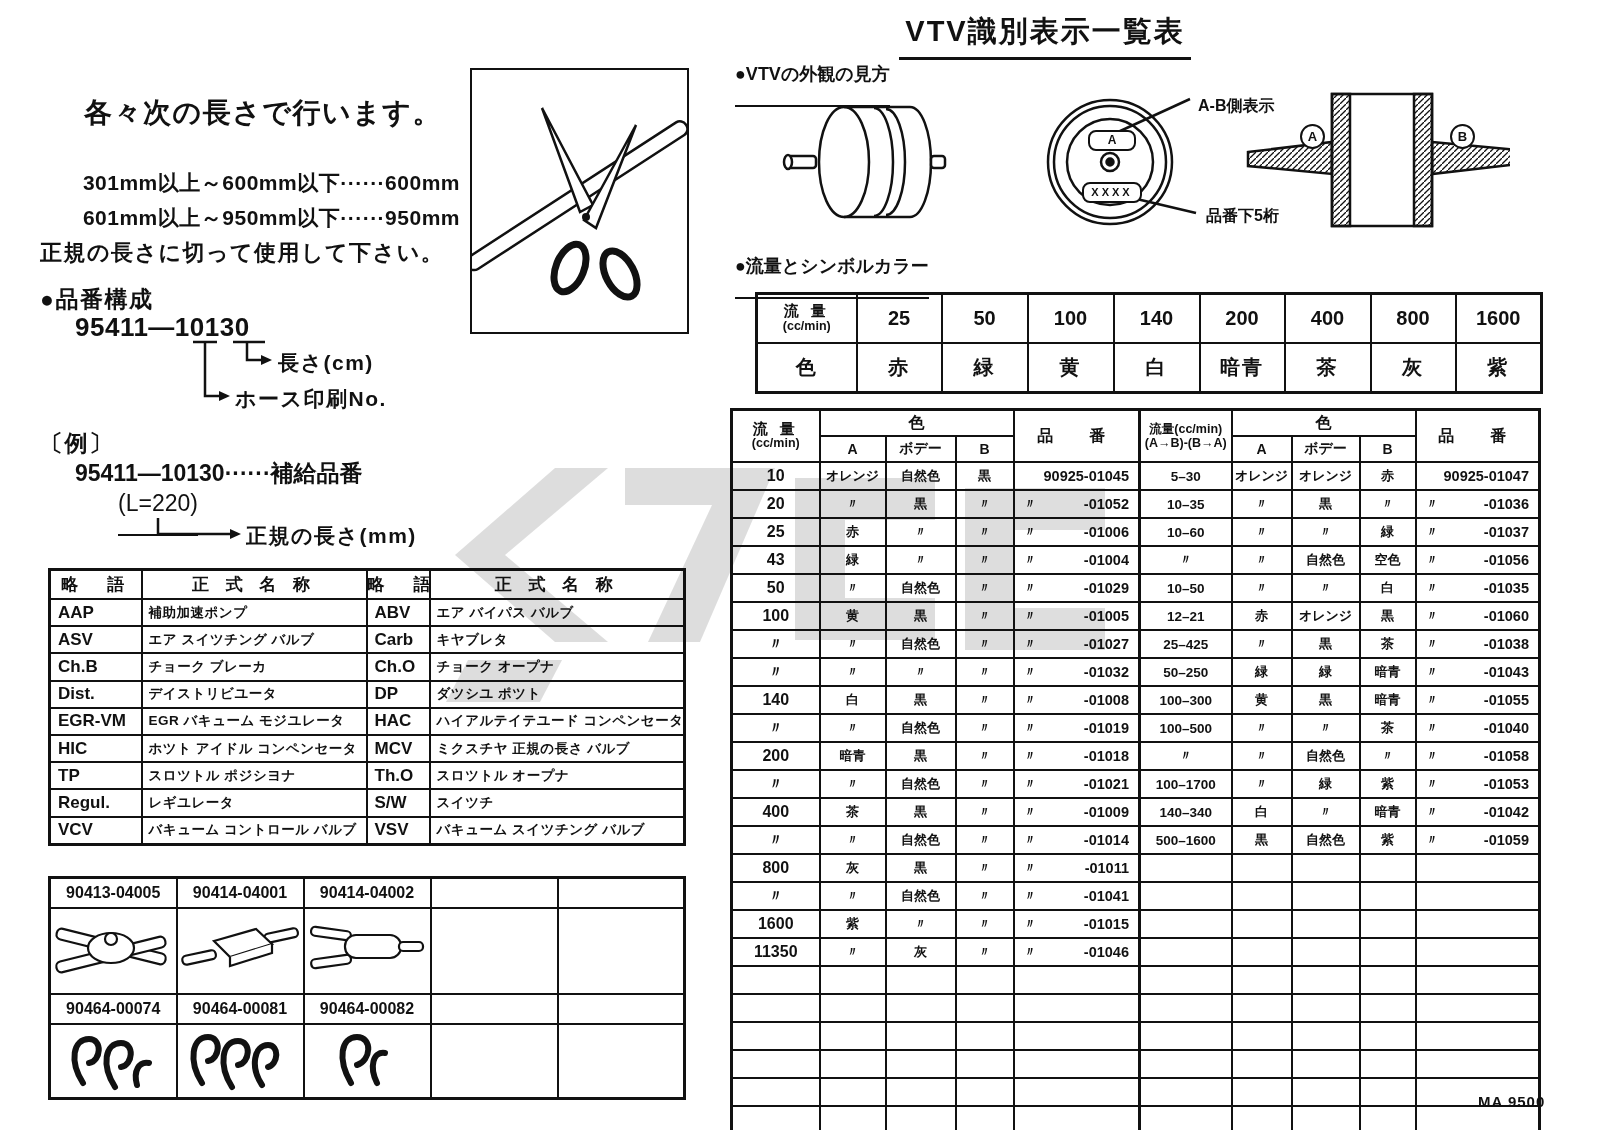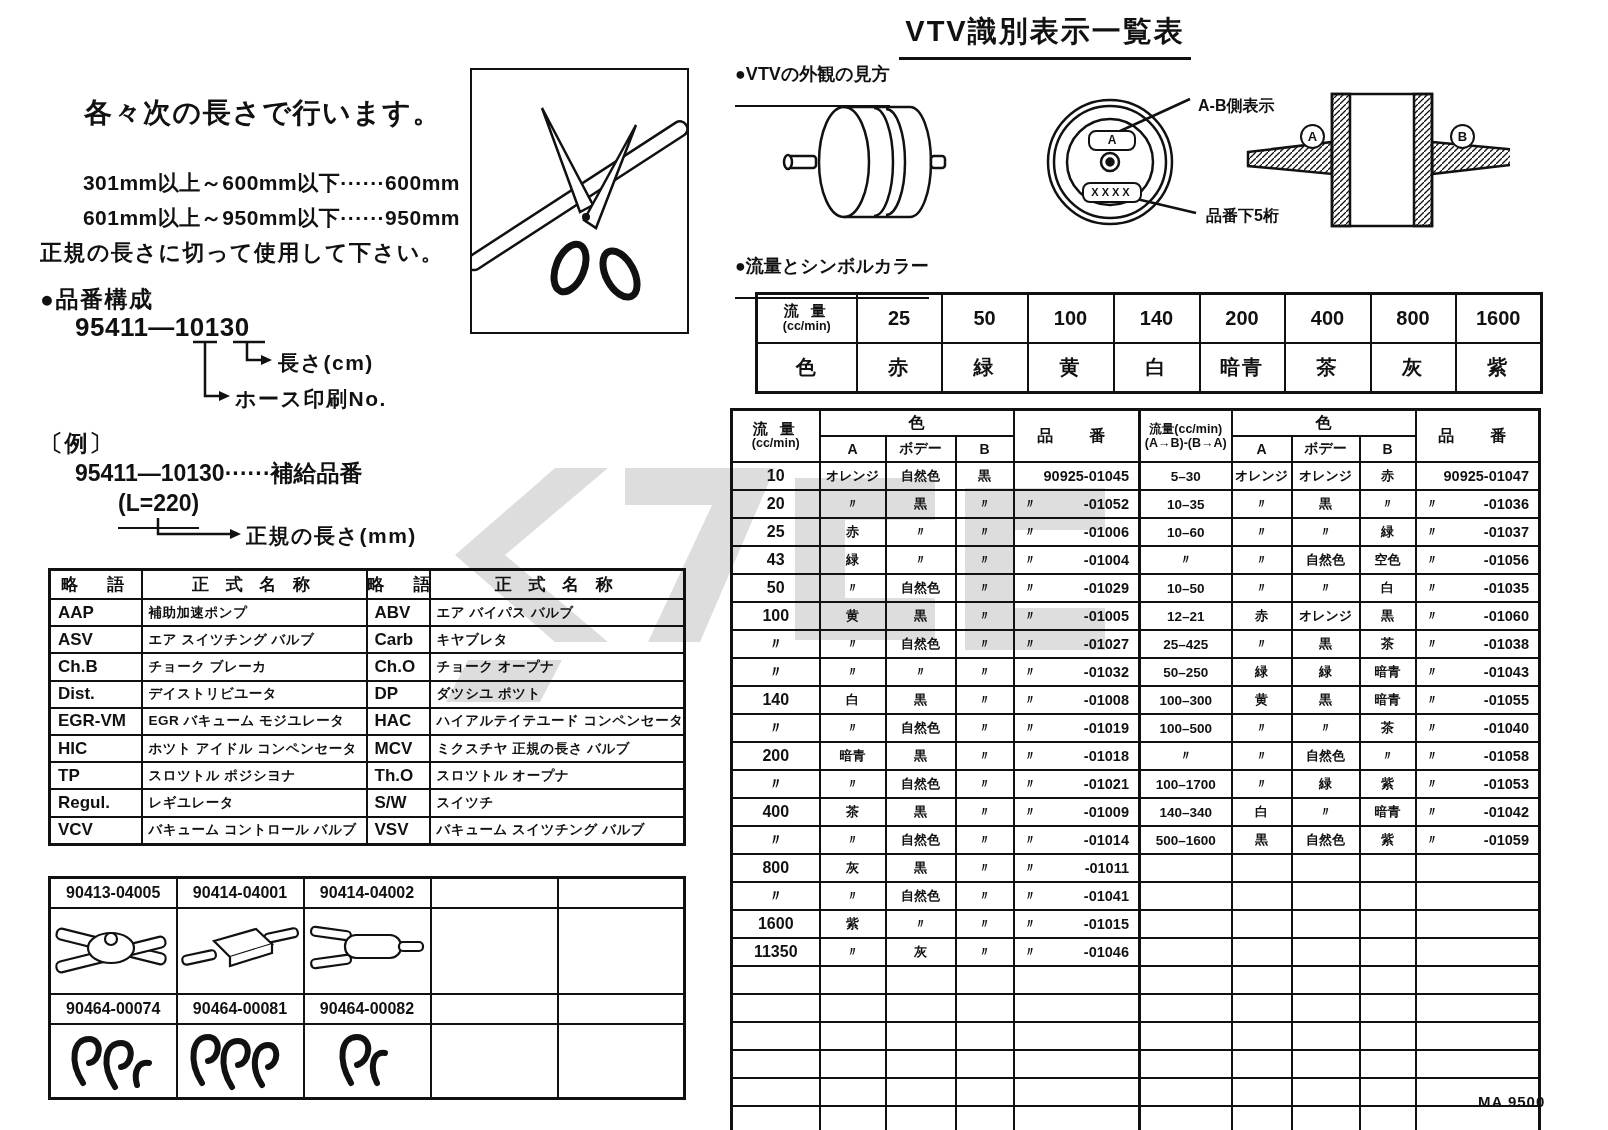--- a/index.html
+++ b/index.html
@@ -91,21 +91,21 @@
         <path d="M130 4 V58 H144"></path>
     </g>
     <polygon points="186,17 197,22 186,27" fill="#111"></polygon>
     <polygon points="144,53 155,58 144,63" fill="#111"></polygon>
   </svg>
   <div class="abs jp" style="left:278px;top:349px;font-size:21px;">長さ(cm)</div>
   <div class="abs jp" style="left:235px;top:385px;font-size:21px;">ホース印刷No.</div>
 
   <div class="abs jp" style="left:40px;top:428px;font-size:23px;">〔例〕</div>
   <div class="abs" style="left:75px;top:458px;font-size:23px;font-weight:700;">95411—10130······補給品番</div>
-  <div class="abs" style="left:118px;top:490px;font-size:23px;font-weight:700;border-bottom:2.5px solid #111;padding-bottom:10px;">(L=220)</div>
+  <div class="abs" style="left:118px;top:490px;font-size:23px;font-weight:400;border-bottom:2.5px solid #111;padding-bottom:17px;">(L=220)</div>
   <svg class="abs" style="left:120px;top:516px;" width="340" height="40">
     <path d="M38 2 V18 H110" stroke="#111" stroke-width="2.5" fill="none"></path>
     <polygon points="110,13 121,18 110,23" fill="#111"></polygon>
   </svg>
   <div class="abs jp" style="left:246px;top:522px;font-size:21px;">正規の長さ(mm)</div>
 
   <table class="abs grid abbr" style="left:48px;top:568px;width:635px;">
     <colgroup>
         <col style="width:92px">
         <col style="width:225px">

